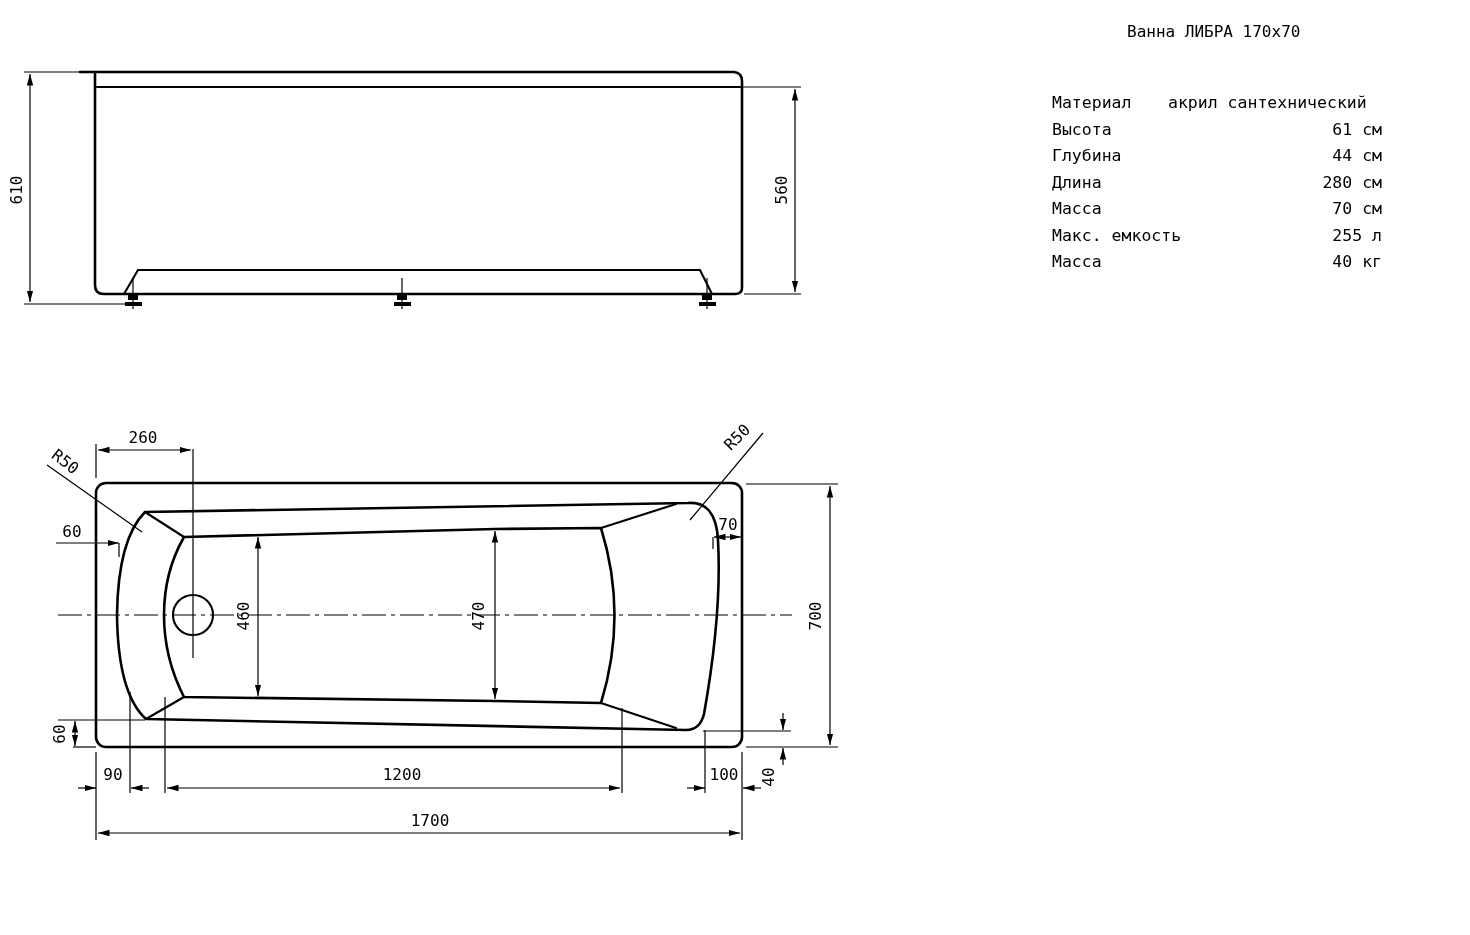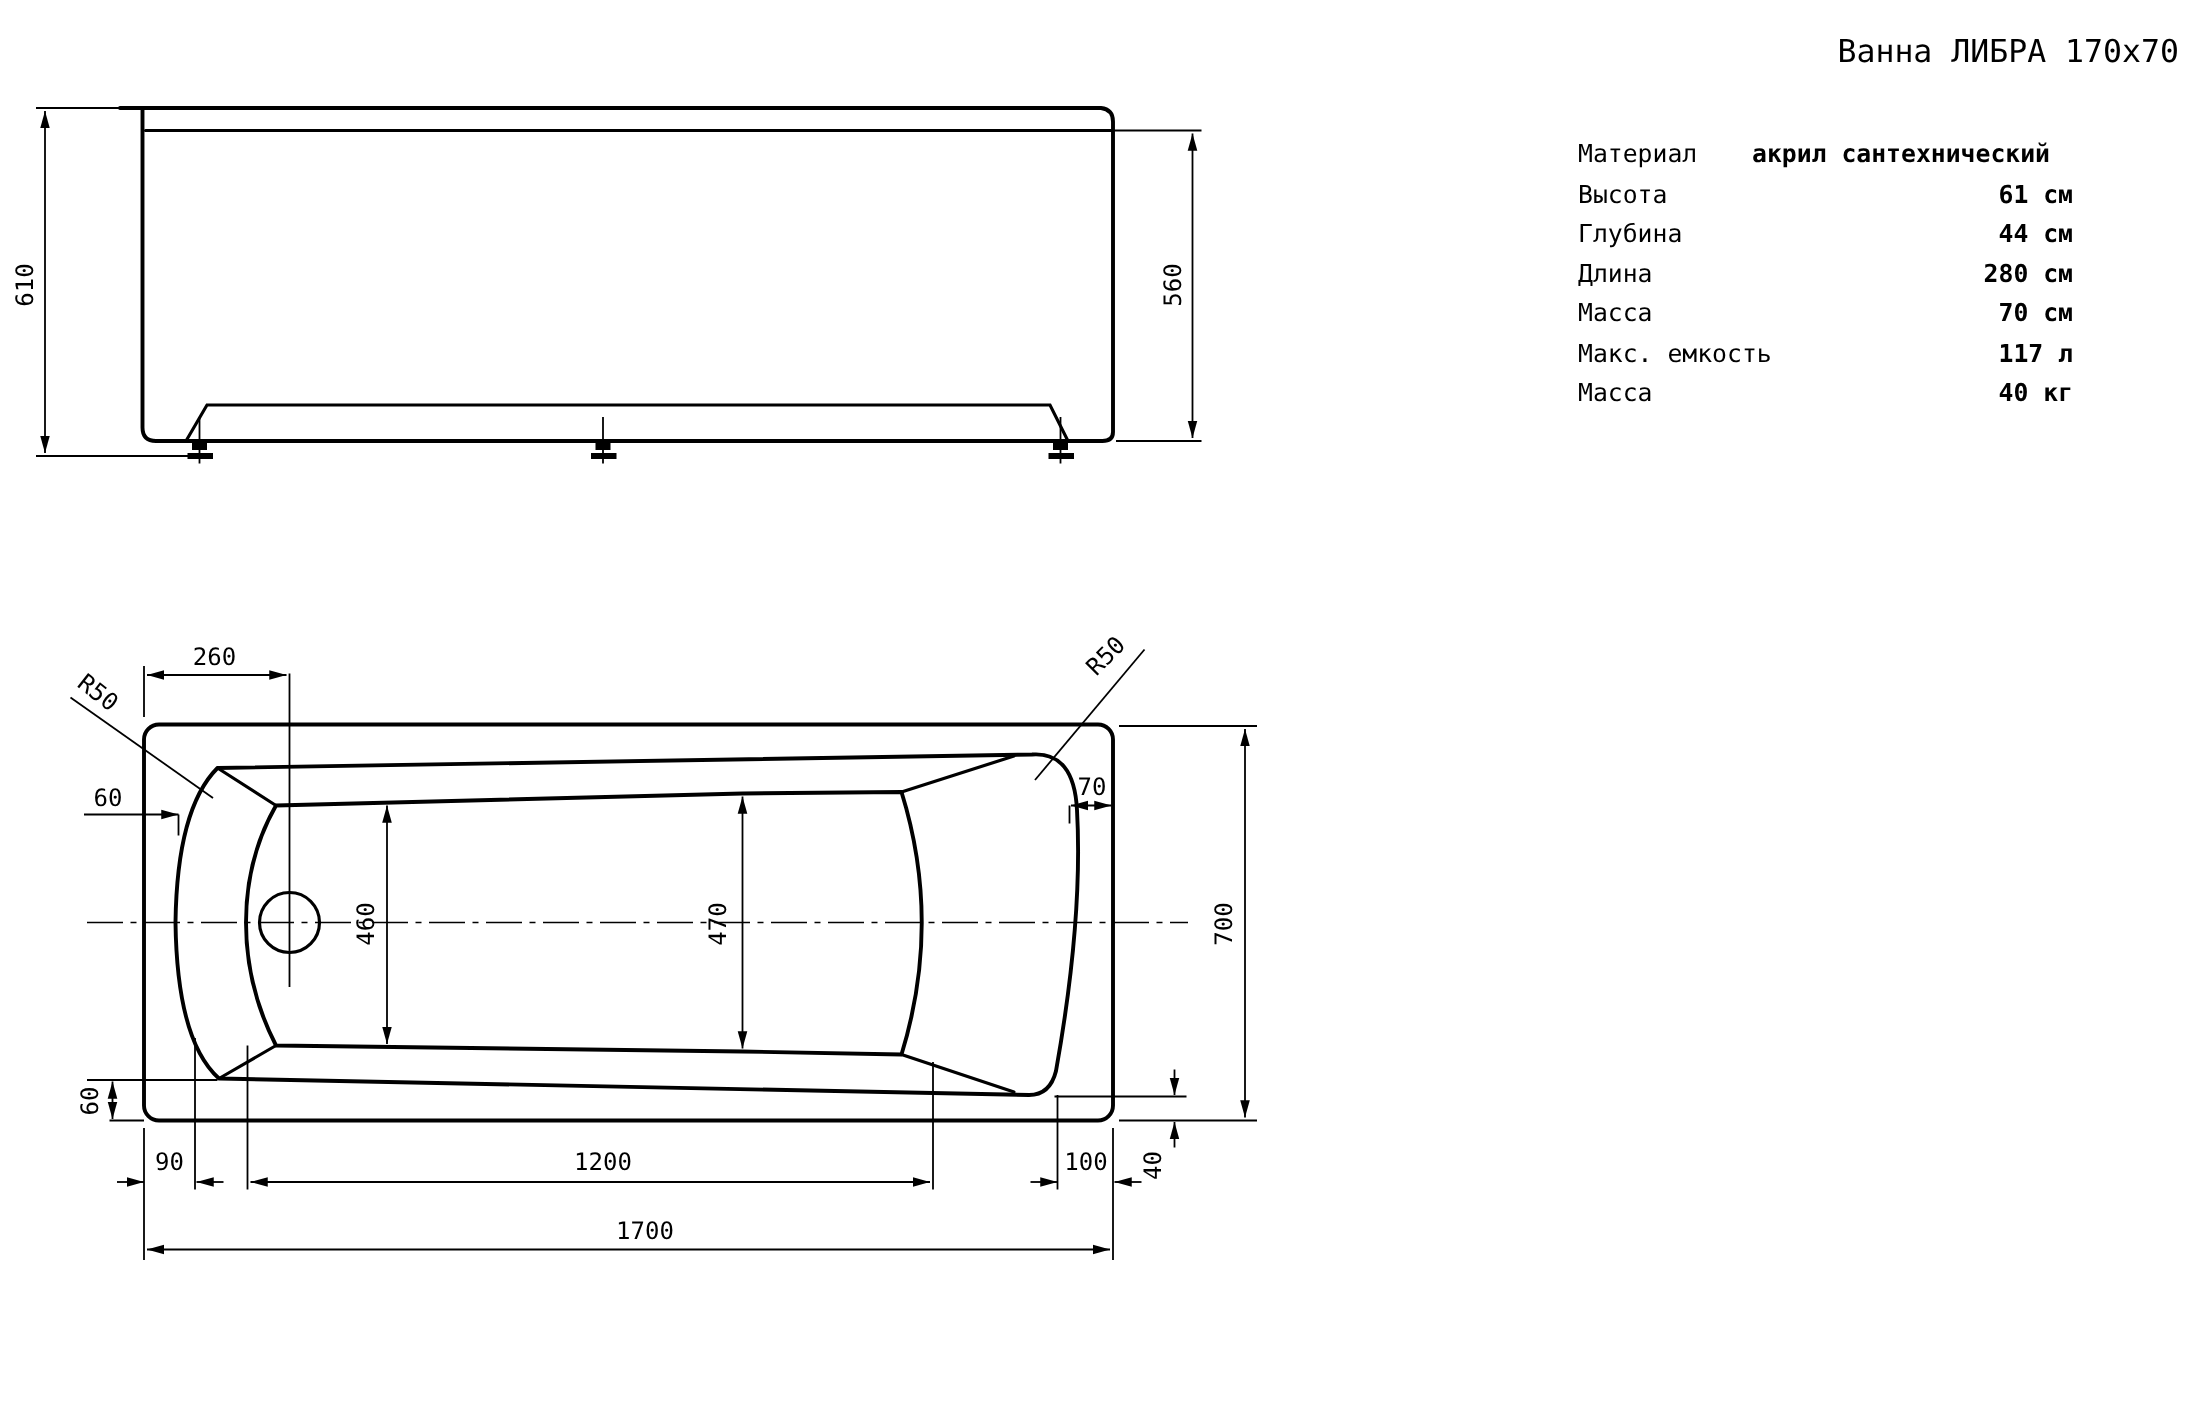--- a/index.html
+++ b/index.html
@@ -1,22 +1,22 @@
 <!DOCTYPE html>
 <html><head>
 <meta charset="utf-8">
 <style>
   html,body{margin:0;padding:0;background:#ffffff;}
   body{width:1470px;height:935px;position:relative;overflow:hidden;
        font-family:"DejaVu Sans Mono",monospace;color:#000;}
-  .title{position:absolute;left:1225px;top:22px;font-size:21px;white-space:nowrap;}
+  .title{position:absolute;left:1127px;top:22px;font-size:16px;white-space:nowrap;}
   .specs{position:absolute;left:1052px;top:90px;width:330px;font-size:16.5px;line-height:26.5px;}
   .srow{display:flex;white-space:nowrap;}
   .srow .lab{flex:0 0 116px;}
-  .srow .val{margin-left:auto;font-weight:bold;}
+  .srow .val{margin-left:auto;}
   .srow.first .val{margin-left:0;}
   svg{position:absolute;left:0;top:0;}
   .thick{stroke:#000;stroke-width:2.6;fill:none;stroke-linecap:round;stroke-linejoin:round;}
   .med{stroke:#000;stroke-width:2.1;fill:none;stroke-linecap:round;}
   .thin{stroke:#000;stroke-width:1.2;fill:none;}
   .cl{stroke:#000;stroke-width:1.1;fill:none;stroke-dasharray:24 5 4 5;}
   svg text{font-family:"DejaVu Sans Mono",monospace;font-size:16px;fill:#000;}
 </style>
 </head>
 <body>
@@ -194,19 +194,19 @@
   <div class="srow">
       <span class="lab">Длина</span>
       <span class="val">280 см</span>
     </div>
   <div class="srow">
       <span class="lab">Масса</span>
       <span class="val">70 см</span>
     </div>
   <div class="srow">
       <span class="lab">Макс. емкость</span>
-      <span class="val">117 л</span>
+      <span class="val">255 л</span>
     </div>
   <div class="srow">
       <span class="lab">Масса</span>
       <span class="val">40 кг</span>
     </div>
 </div>
 
 </body></html>

